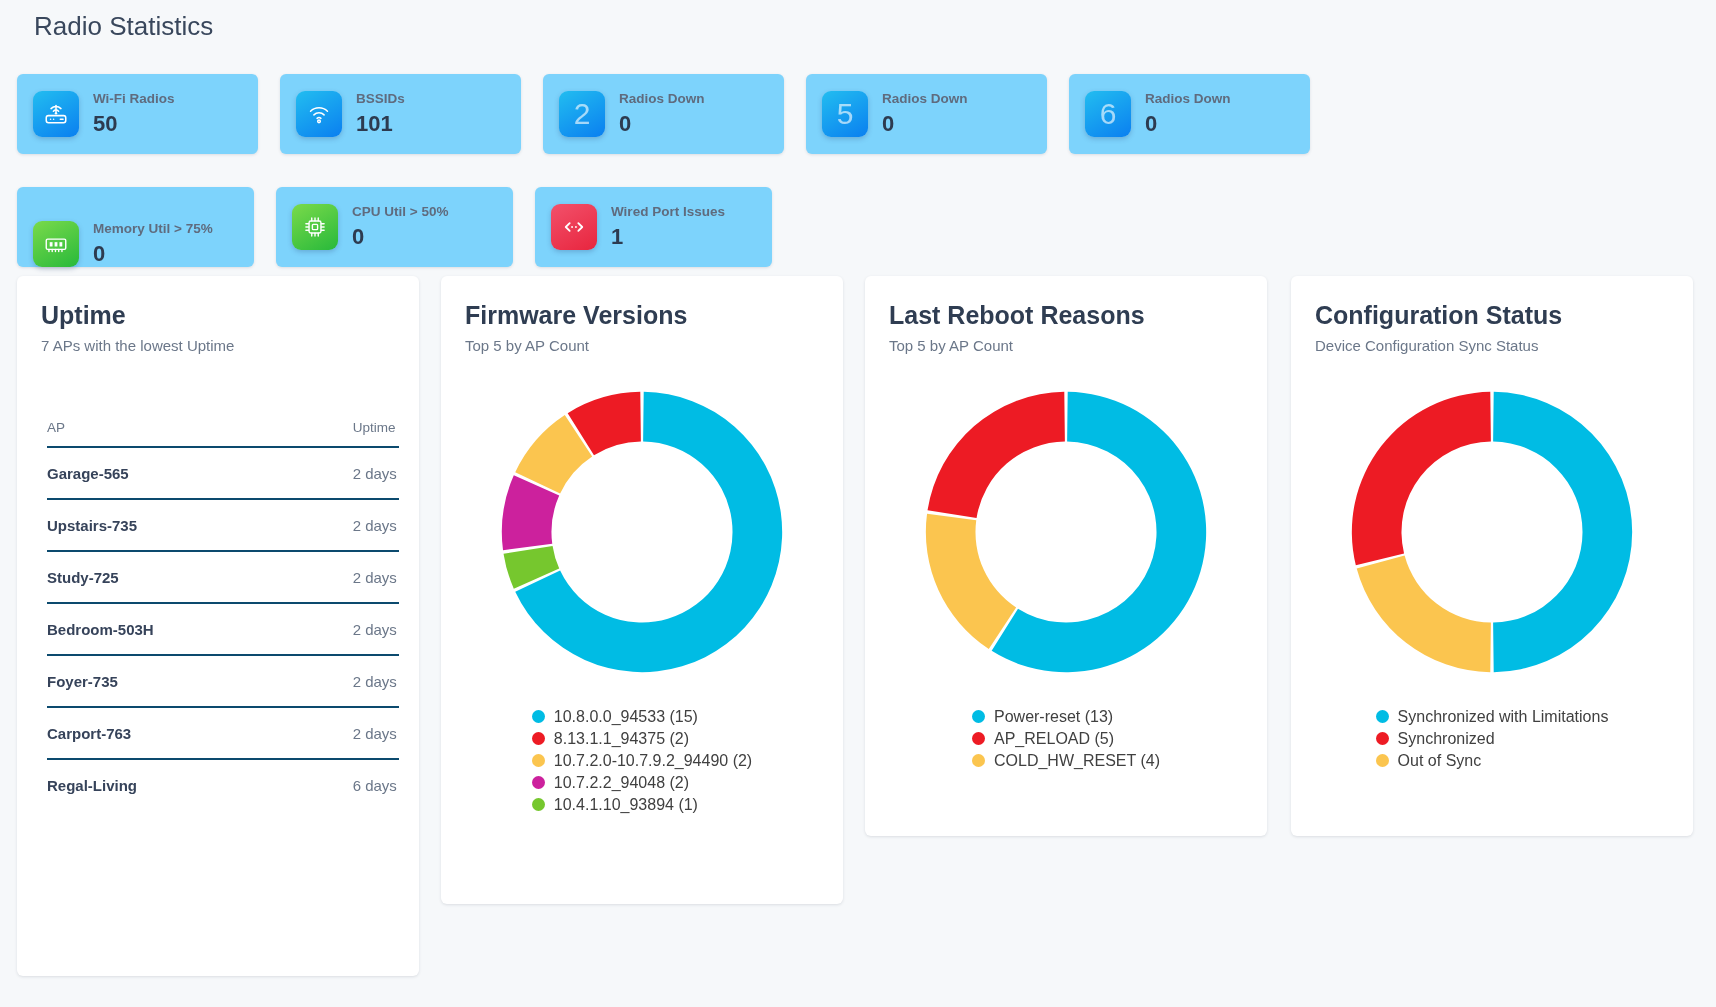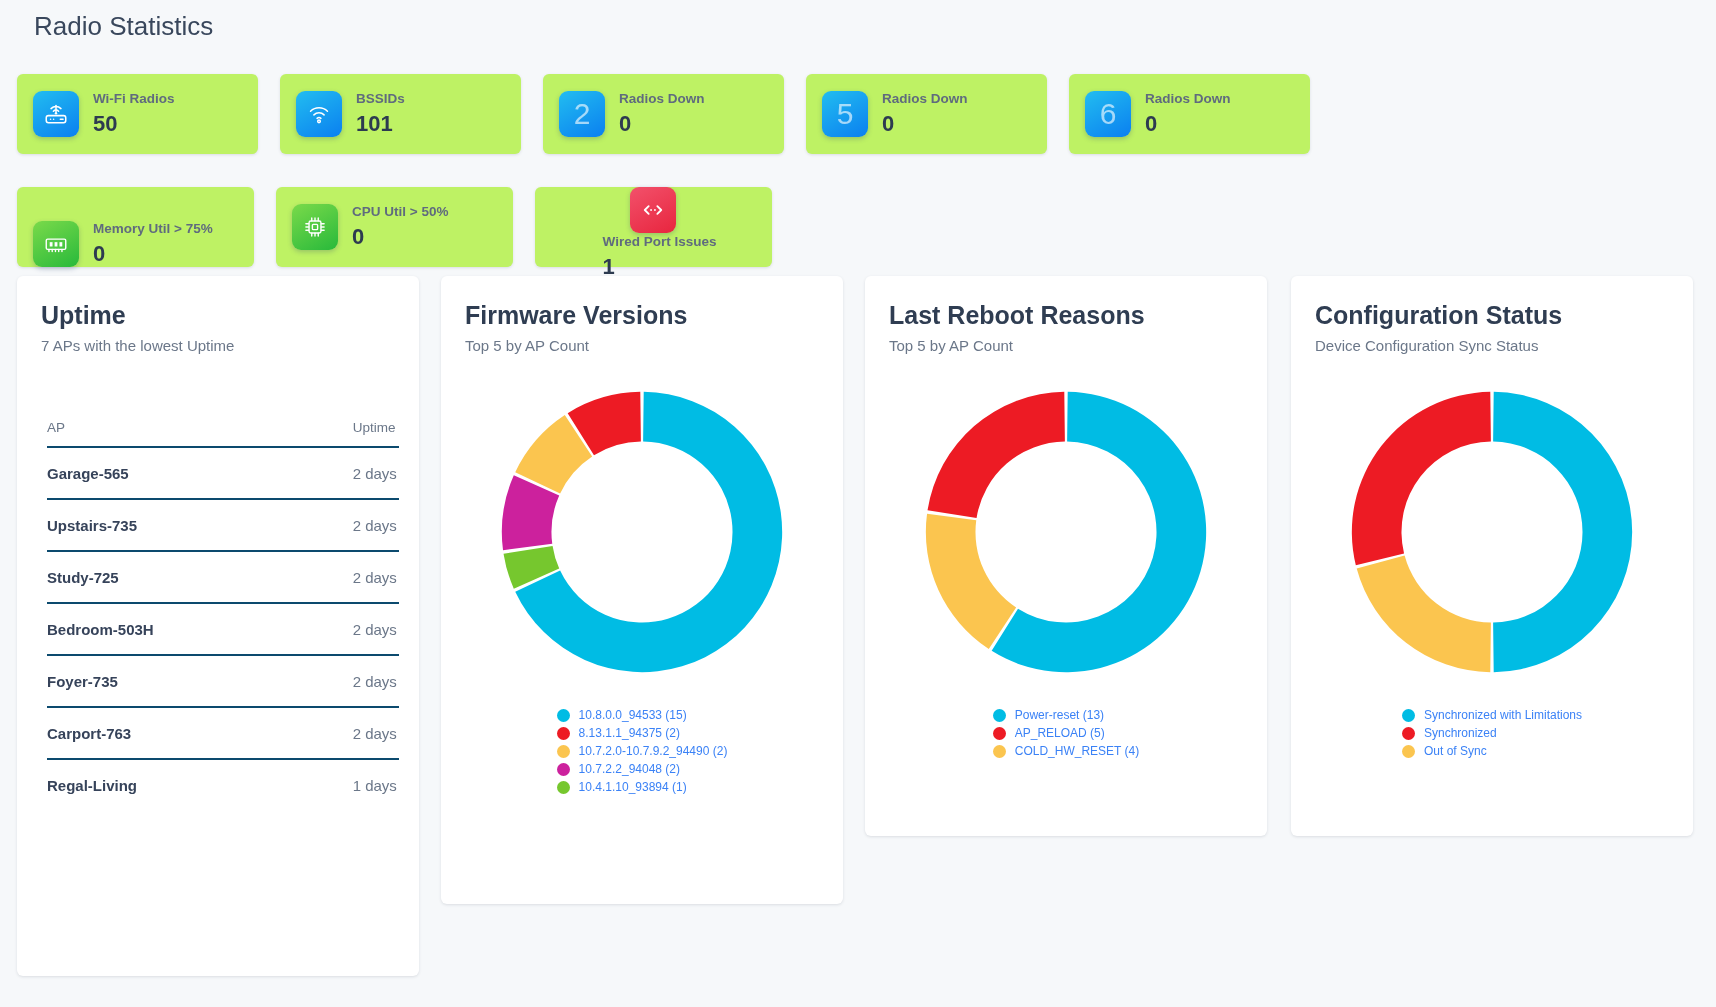--- a/index.html
+++ b/index.html
@@ -22,21 +22,21 @@
   #radio-title { padding-top: 11px; }
   #ap-title { padding-top: 10px; }
 
   .stat-row {
     display: flex;
     padding-left: 17px;
     gap: 0px;
     align-items: flex-start;
   }
   .stat-card {
-    background: #bef264;
+    background: #7dd3fc;
     border-radius: 6px;
     box-shadow: 0 1px 3px rgba(40,50,70,0.13);
     height: 80px;
     display: flex;
     align-items: center;
     padding: 0 18px 0 16px;
     margin-right: 22px;
   }
   .stat-card .icon-tile {
     width: 46px; height: 46px;
@@ -64,21 +64,21 @@
   }
 
   
   #card-wifi-radios { width: 241px; }
   #card-bssids { width: 241px; }
   #card-radios-down-2 { width: 241px; }
   #card-radios-down-5 { width: 241px; }
   #card-radios-down-6 { width: 241px; }
   #card-memory-util { width: 237px; align-items: flex-end; }
   #card-cpu-util { width: 237px; }
-  #card-wired-port { width: 237px; flex-direction: column; }
+  #card-wired-port { width: 237px; }
 
   .panels {
     display: flex;
     padding-left: 17px;
     margin-top: 9px;
   }
   .panel {
     background: #fff;
     border-radius: 6px;
     box-shadow: 0 1px 3px rgba(40,50,70,0.13);
@@ -114,23 +114,23 @@
   }
   table.uptime-table td.ap { color: #36435a; font-weight: bold; }
   table.uptime-table td.up { color: #6b7789; padding-left: 198px; }
 
   .donut-wrap {
     display: flex; justify-content: center;
     margin-top: 32px;
   }
   .legend { padding: 28px 0 0 0; }
   .legend-row {
-    display: flex; align-items: flex-end;
+    display: flex; align-items: center;
     padding: 2px 0 2px 0;
-    font-size: 12px; color: #3b82f6;
+    font-size: 16px; color: #404040;
     justify-content: flex-start;
   }
   .dot {
     width: 13px; height: 13px; border-radius: 50%;
     margin-right: 9px; flex: 0 0 13px;
   }
   .legend-list { display: inline-block; }
   .legend-center { display: flex; justify-content: center; }
 </style>
 </head>
@@ -305,21 +305,21 @@
             <tr>
               <td class="ap">Foyer-735</td>
               <td class="up">2 days</td>
             </tr>
             <tr>
               <td class="ap">Carport-763</td>
               <td class="up">2 days</td>
             </tr>
             <tr>
               <td class="ap">Regal-Living</td>
-              <td class="up">1 days</td>
+              <td class="up">6 days</td>
             </tr>
           </tbody>
       </table>
     </div>
 
     <div class="panel" id="panel-firmware">
       <div class="panel-title">Firmware Versions</div>
       <div class="panel-sub">Top 5 by AP Count</div>
       <div class="donut-wrap">
         <svg width="292" height="292" viewBox="0 0 100 100" id="donut-0">

